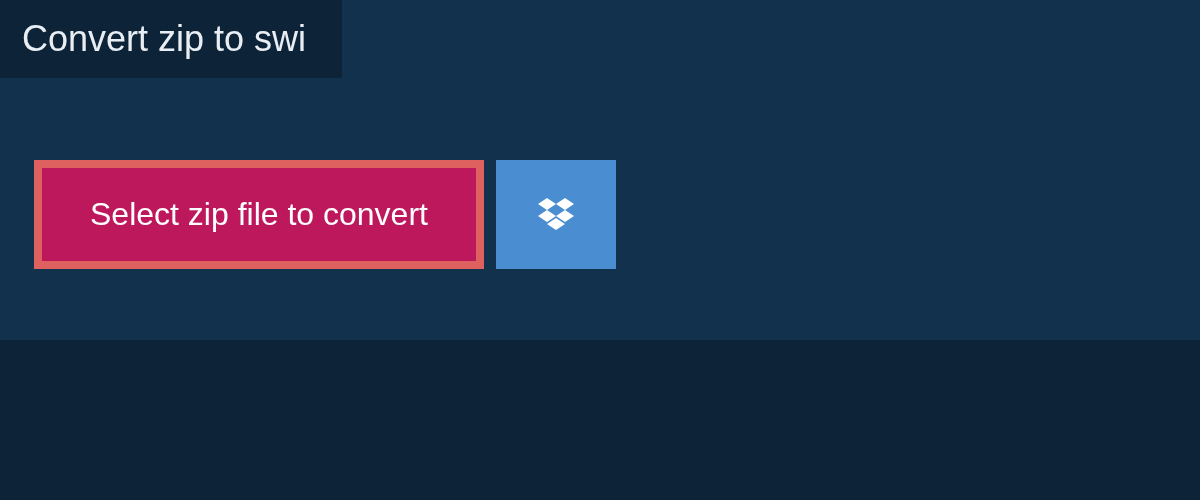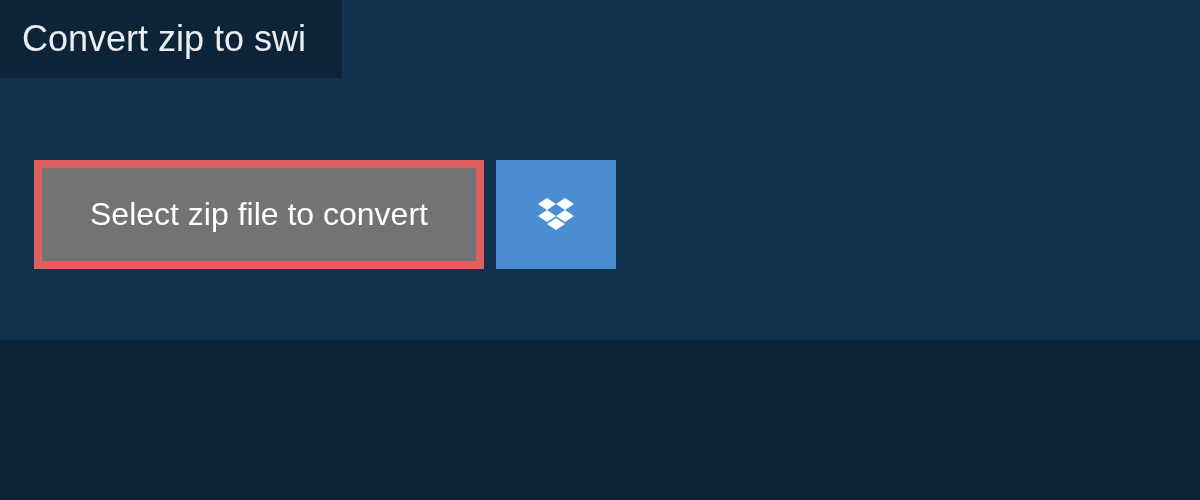--- a/index.html
+++ b/index.html
@@ -32,21 +32,21 @@
       text-align: right;
     }
     .button-row {
       position: absolute;
       top: 160px;
       left: 34px;
       display: flex;
       gap: 12px;
     }
     .select-button {
-      background: #737373;
+      background: #be185d;
       border: 8px solid #de6160;
       color: #ffffff;
       font-size: 32px;
       font-weight: 300;
       padding: 28px 48px;
       cursor: pointer;
       font-family: inherit;
     }
     .dropbox-button {
       background: #4a8ed1;

